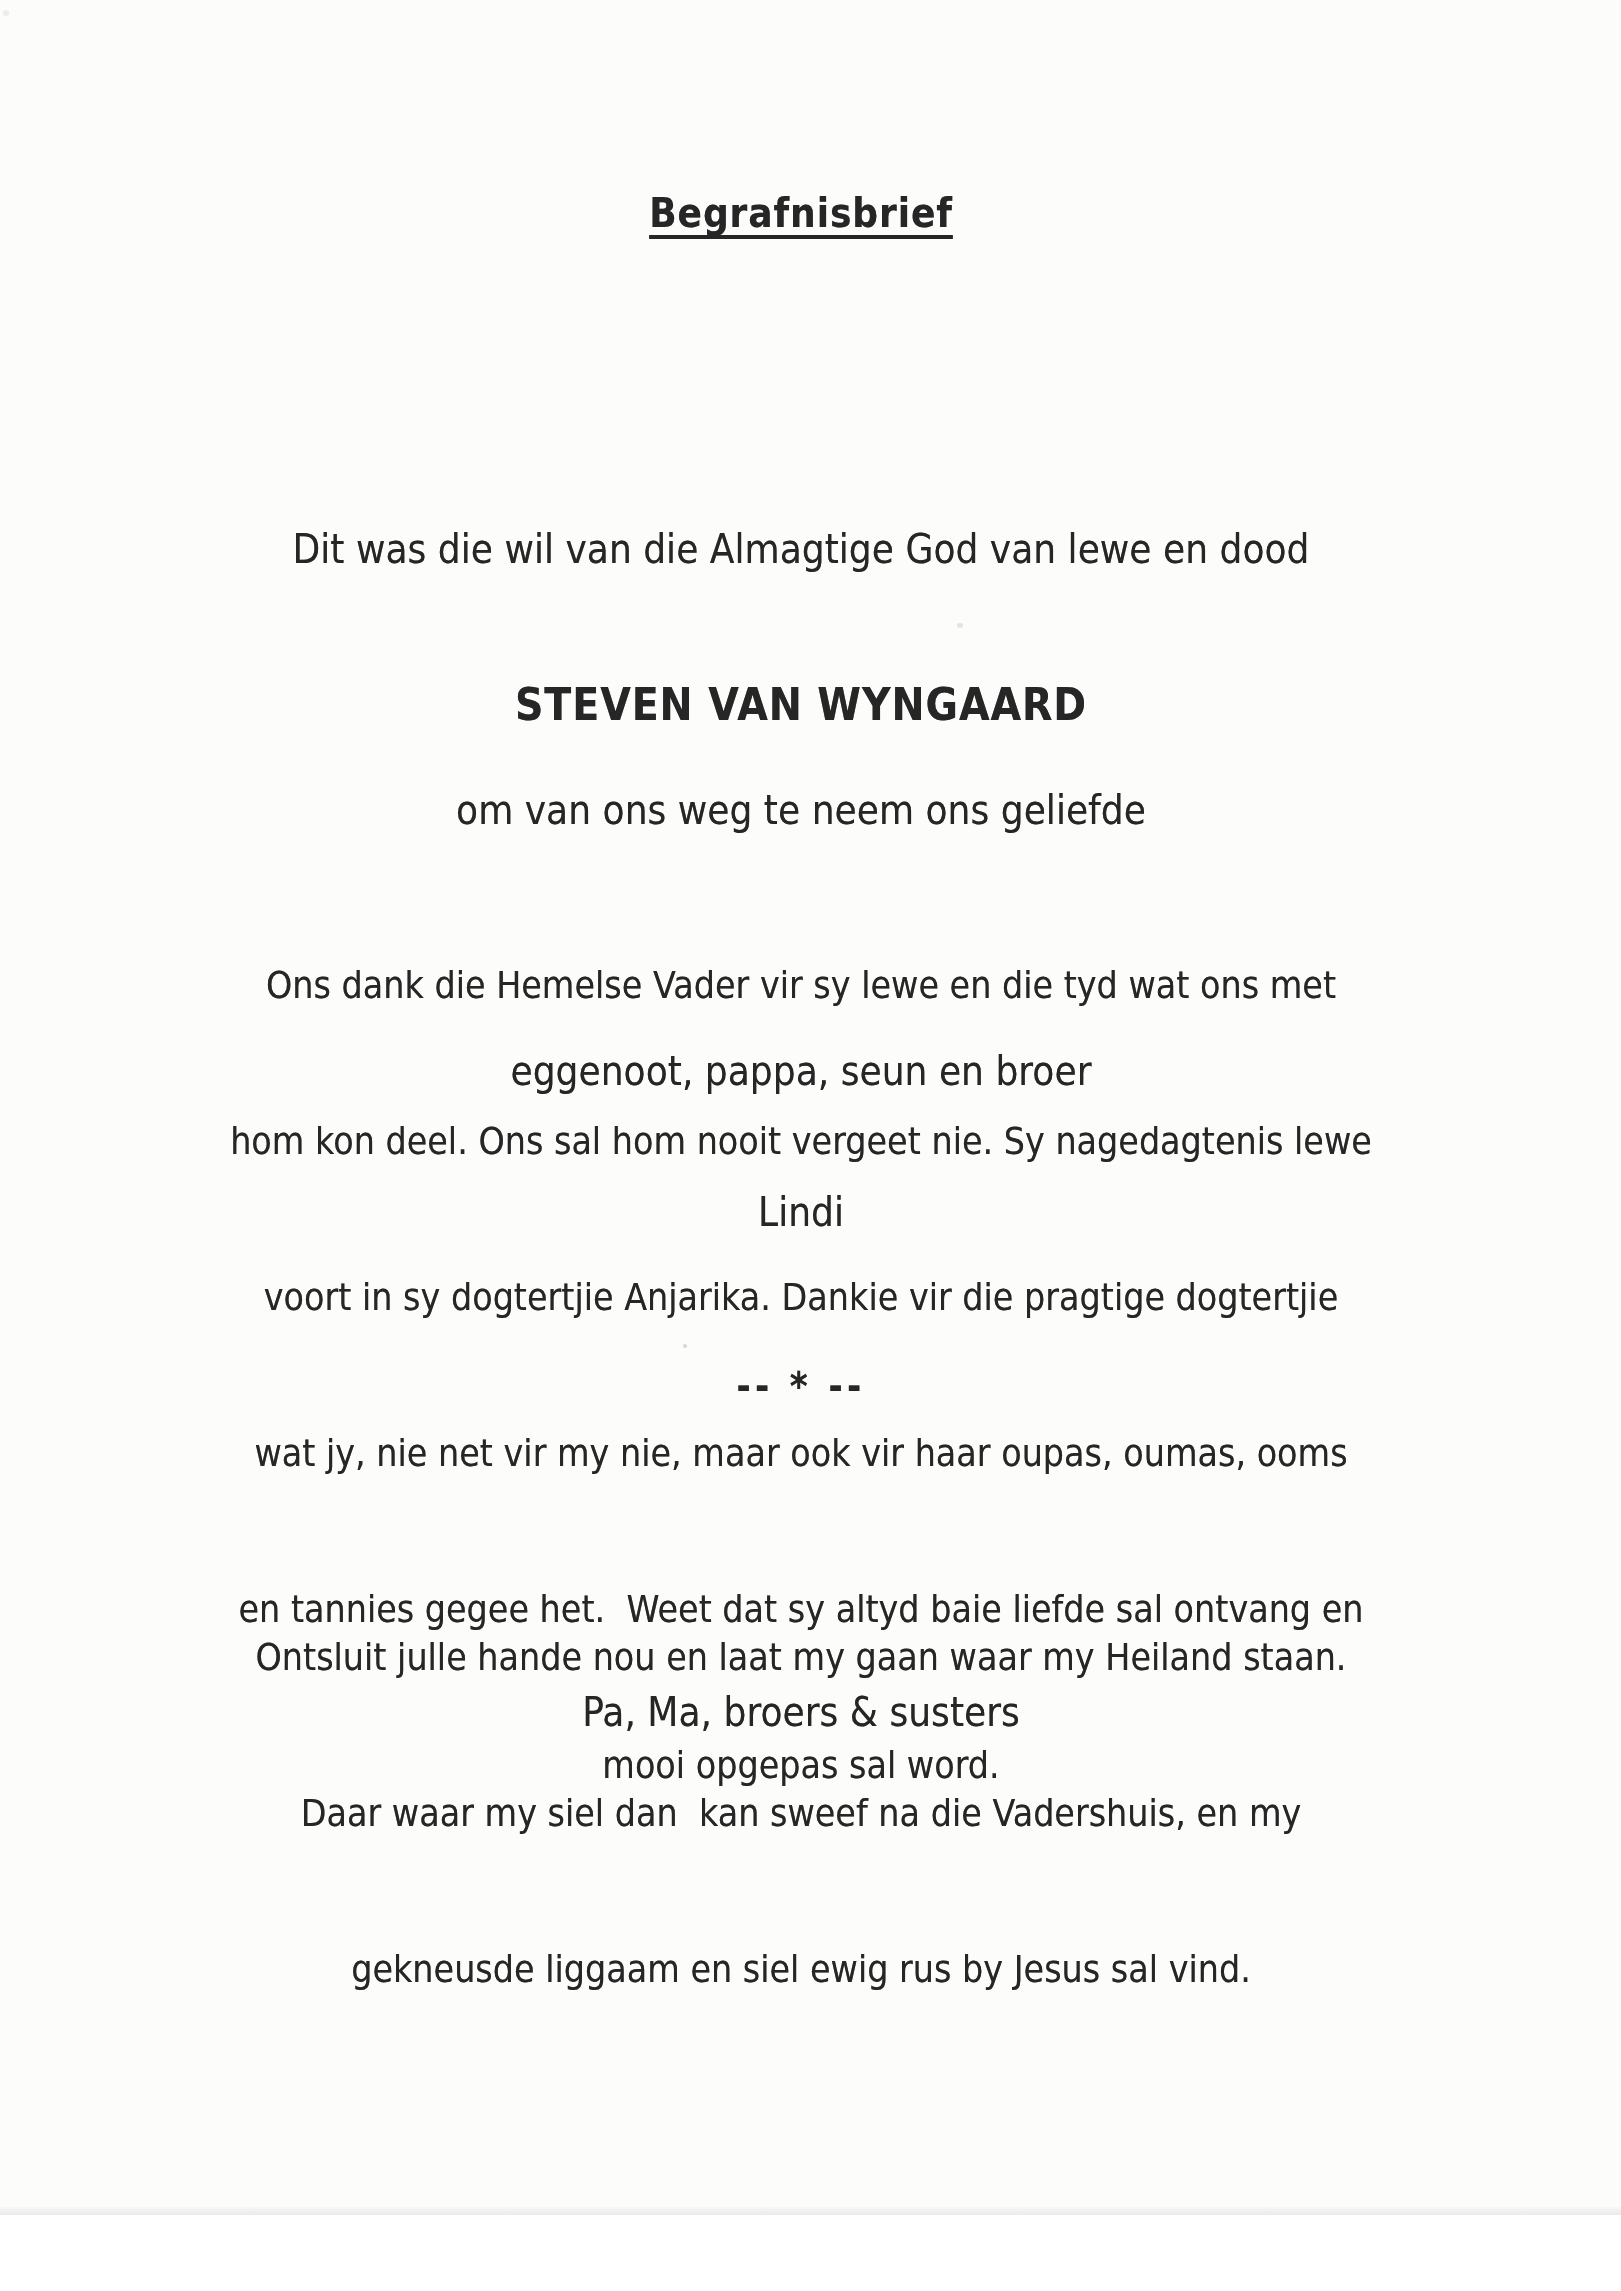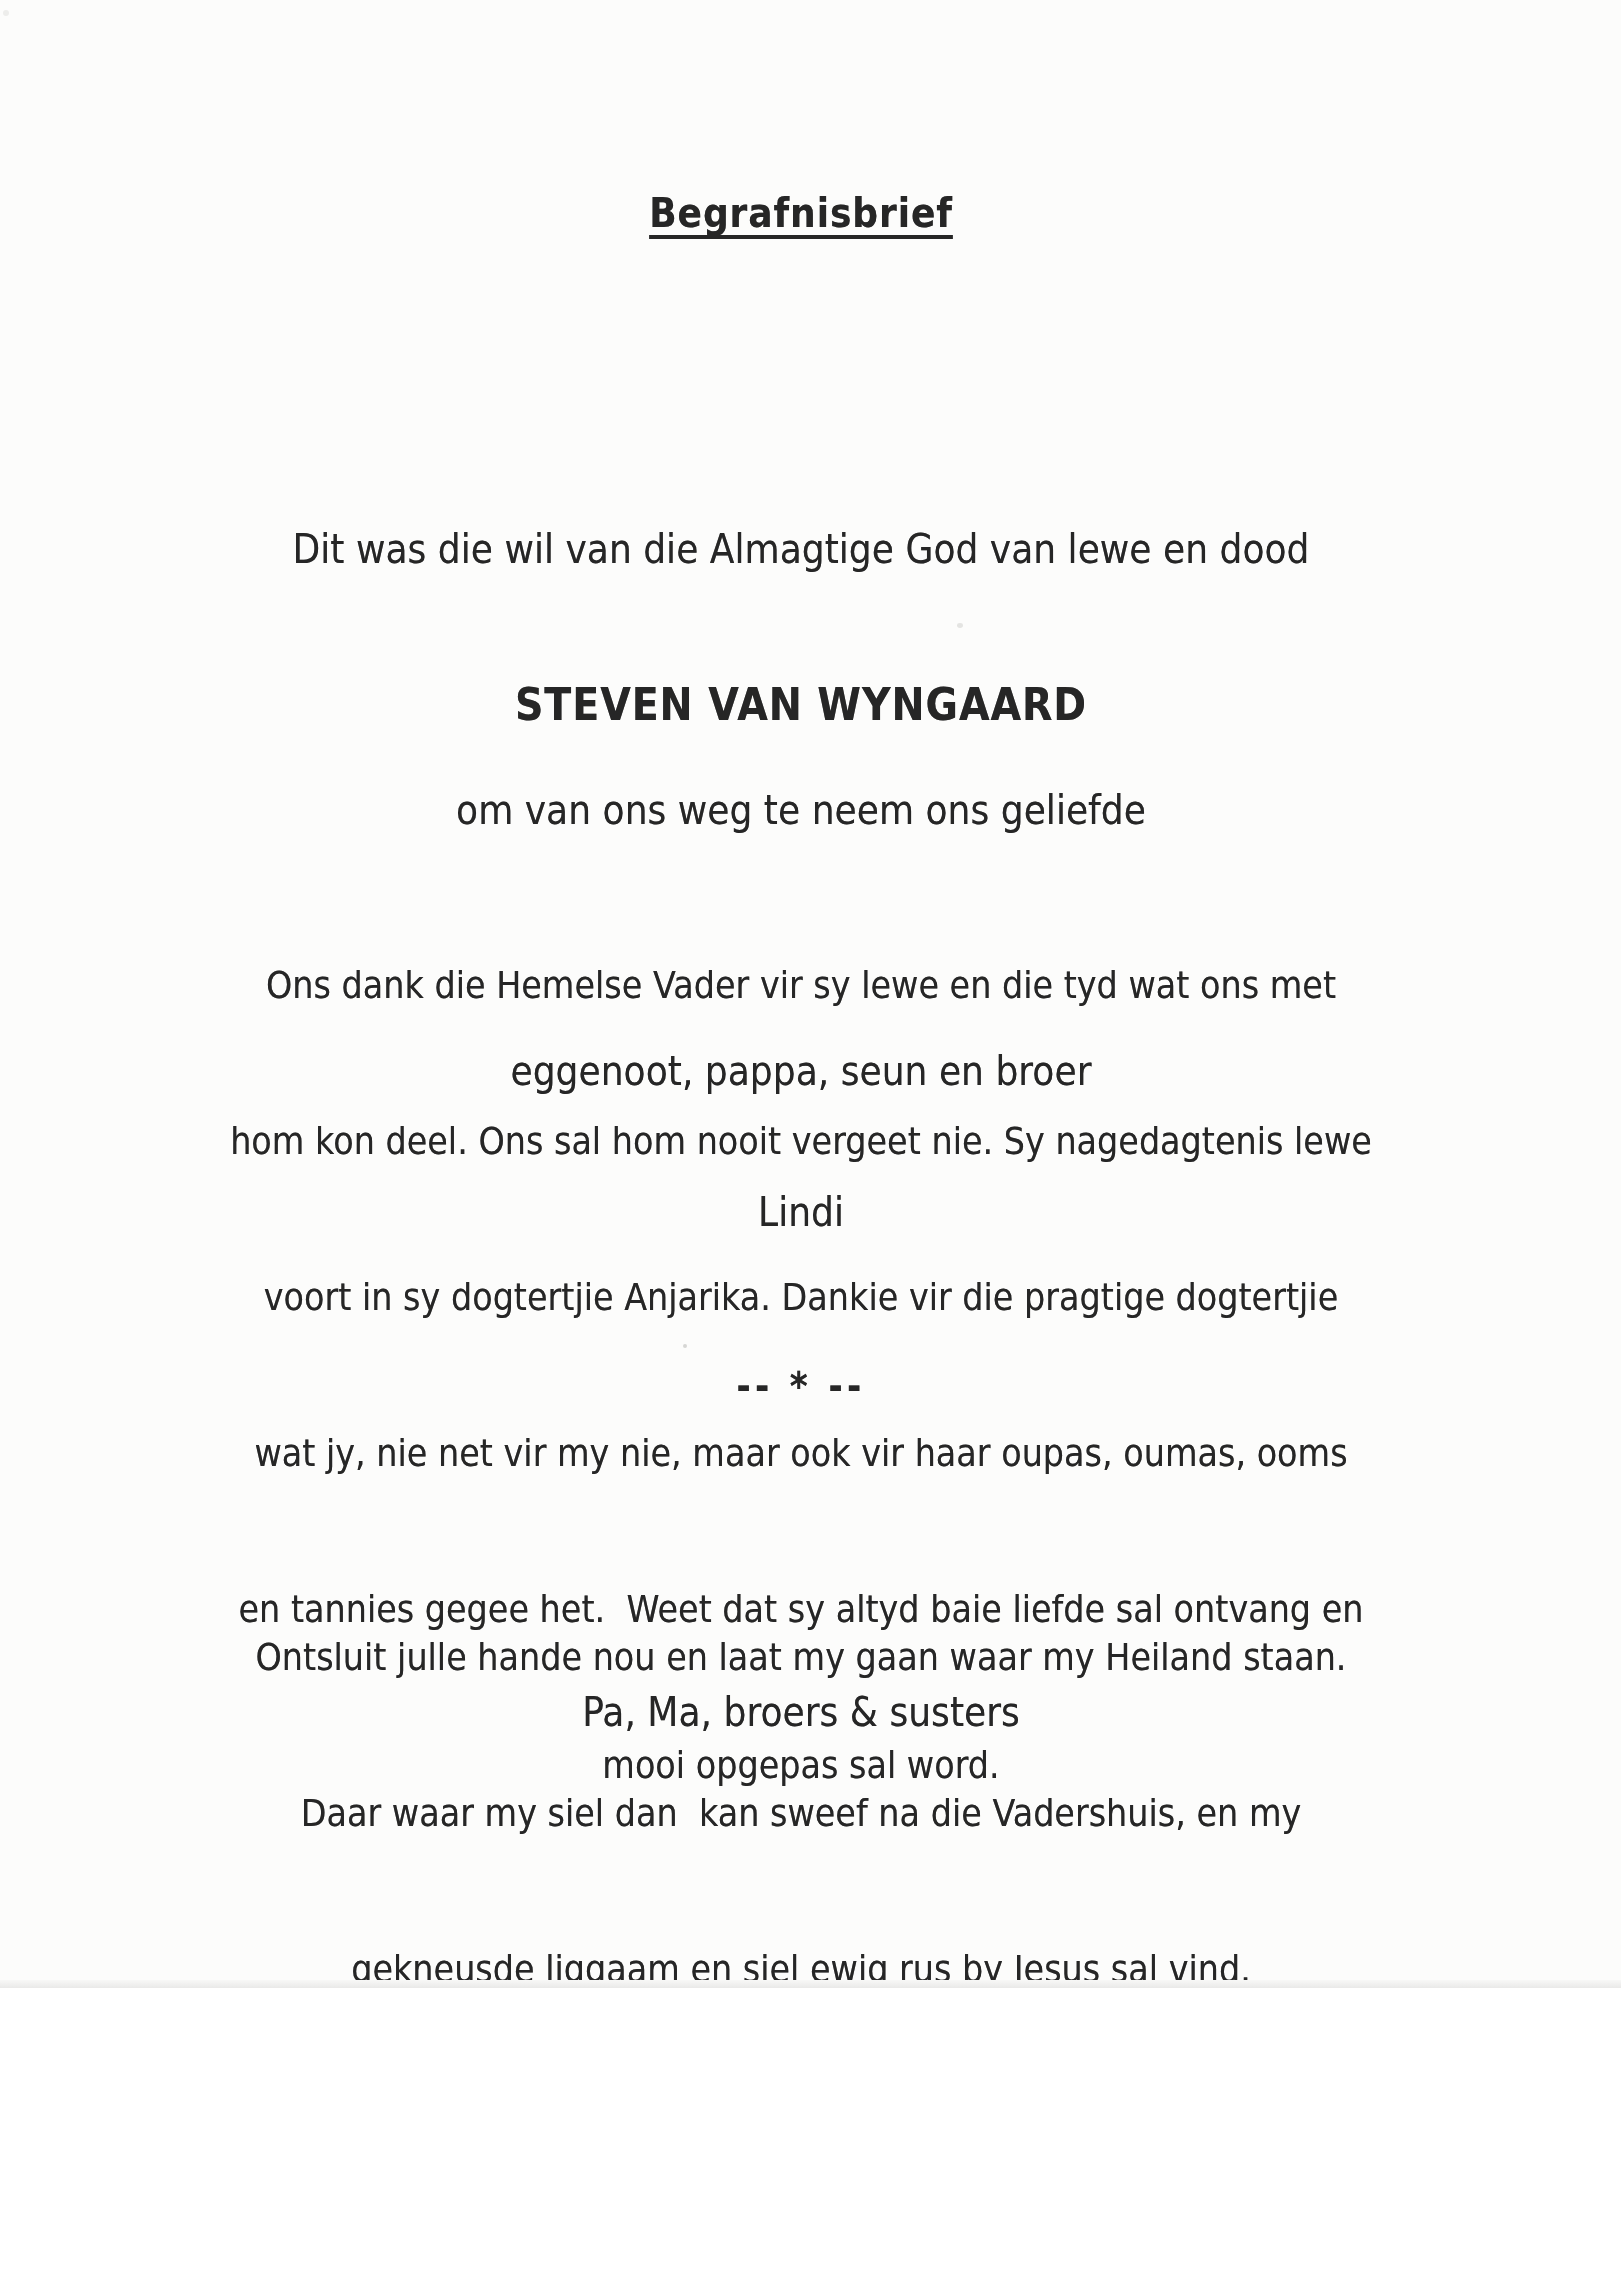--- a/index.html
+++ b/index.html
@@ -4,21 +4,21 @@
 <style>
   :root {
     --text: #262626;
     --paper: #fcfcfb;
   }
   * { margin: 0; padding: 0; box-sizing: border-box; }
   html, body { background: #ffffff; }
   .sheet {
     position: relative;
     width: 1621px;
-    height: 1988px;
+    height: 2215px;
     background: var(--paper);
     overflow: hidden;
     font-family: "DejaVu Sans", "Liberation Sans", sans-serif;
     color: var(--text);
   }
   
   .tblock {
     position: absolute;
     left: 127px;
     width: 1348px;

